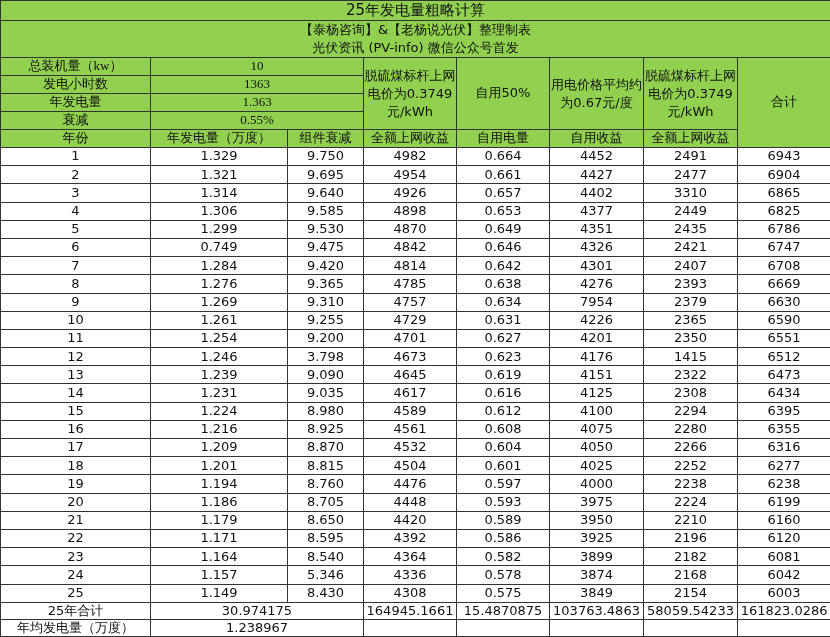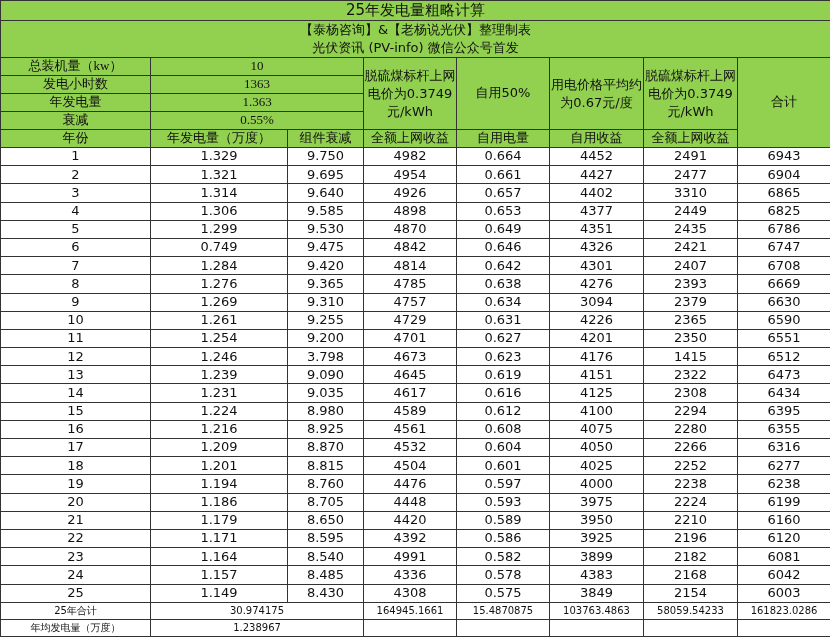--- a/index.html
+++ b/index.html
@@ -5,21 +5,21 @@
   html, body { margin:0; padding:0; background:#ffffff; }
   body { width:830px; height:637px; overflow:hidden; font-family:"DejaVu Sans", sans-serif; }
   table { border-collapse:collapse; table-layout:fixed; width:830px; }
   td { border:1px solid #333; padding:0; text-align:center; vertical-align:middle; font-size:13px; color:#111; white-space:nowrap; overflow:hidden; line-height:1.1; }
   .g { background:#92d050; }
   .title { font-size:15px; height:19px; }
   .sub { font-size:13px; height:18px; }
   .hp { height:17px;font-family:Liberation Serif, serif; }
   .dr td { height:17.2px; font-size:13px; }
   .wrap { white-space:normal; line-height:18px; font-size:13px; }
-  .tot td { height:16px; font-size:10px; }
+  .tot td { height:16px; font-size:13px; }
 </style>
 </head>
 <body>
 
 <table>
   <colgroup>
     <col style="width:150px">
       <col style="width:137px">
       <col style="width:76px">
       <col style="width:93px">
@@ -147,21 +147,21 @@
         <td>4276</td>
         <td>2393</td>
         <td>6669</td>
       </tr>
       <tr class="dr">
         <td>9</td>
         <td>1.269</td>
         <td>9.310</td>
         <td>4757</td>
         <td>0.634</td>
-        <td>3094</td>
+        <td>7954</td>
         <td>2379</td>
         <td>6630</td>
       </tr>
       <tr class="dr">
         <td>10</td>
         <td>1.261</td>
         <td>9.255</td>
         <td>4729</td>
         <td>0.631</td>
         <td>4226</td>
@@ -285,33 +285,33 @@
         <td>4392</td>
         <td>0.586</td>
         <td>3925</td>
         <td>2196</td>
         <td>6120</td>
       </tr>
       <tr class="dr">
         <td>23</td>
         <td>1.164</td>
         <td>8.540</td>
-        <td>4991</td>
+        <td>4364</td>
         <td>0.582</td>
         <td>3899</td>
         <td>2182</td>
         <td>6081</td>
       </tr>
       <tr class="dr">
         <td>24</td>
         <td>1.157</td>
-        <td>8.485</td>
+        <td>5.346</td>
         <td>4336</td>
         <td>0.578</td>
-        <td>4383</td>
+        <td>3874</td>
         <td>2168</td>
         <td>6042</td>
       </tr>
       <tr class="dr">
         <td>25</td>
         <td>1.149</td>
         <td>8.430</td>
         <td>4308</td>
         <td>0.575</td>
         <td>3849</td>

